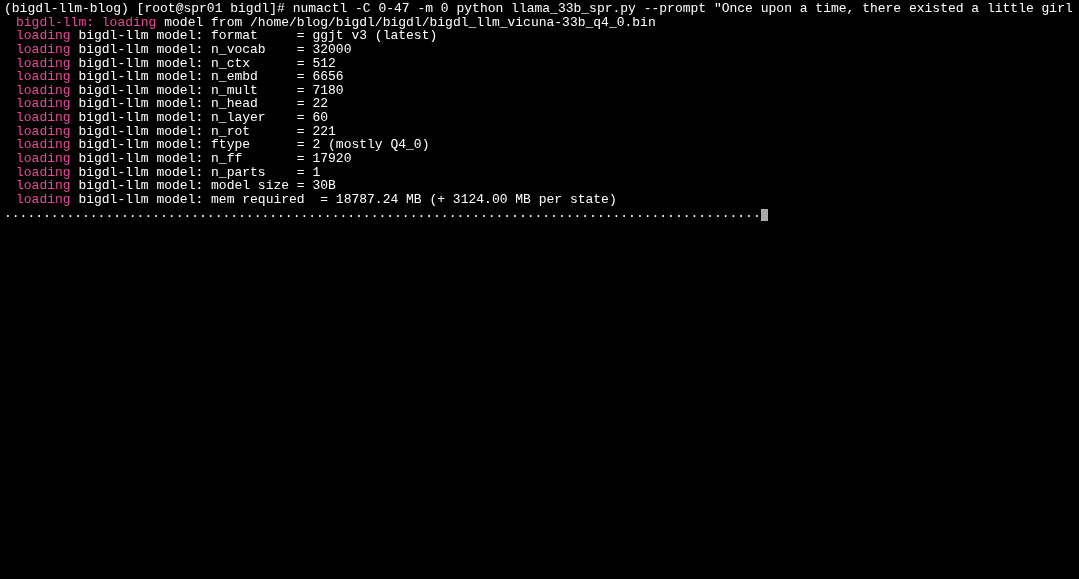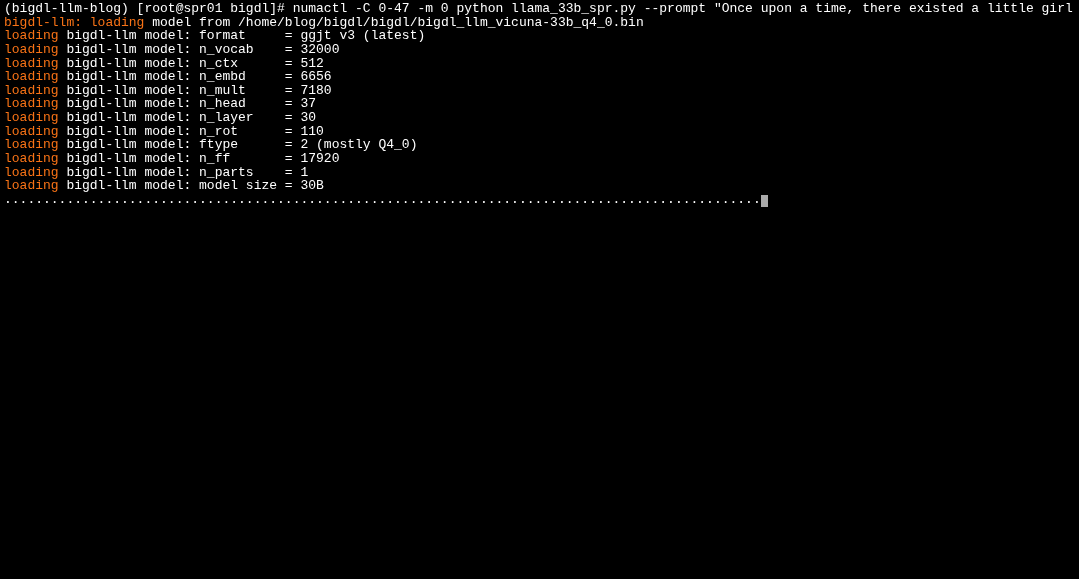--- a/index.html
+++ b/index.html
@@ -14,42 +14,43 @@
       font-size: 13px;
       line-height: 1.05;
       width: 1079px;
       height: 579px;
       overflow: hidden;
       padding: 2px 4px;
     }
     .line {
       white-space: pre;
     }
-    .cyan { color: #f97316; }
+    .cyan { color: #ec4899; margin-left: 12px; }
     .white { color: #ffffff; }
     .cursor {
       display: inline-block;
       width: 7px;
       height: 12px;
       background: #aaa;
       vertical-align: text-bottom;
     }
   </style>
 </head>
 <body>
 
 <div id="terminal">
     <div class="line"><span class="white">(bigdl-llm-blog) [root@spr01 bigdl]# numactl -C 0-47 -m 0 python llama_33b_spr.py --prompt "Once upon a time, there existed a little girl who liked to have ad</span></div>
     <div class="line"><span class="cyan">bigdl-llm: loading</span><span class="white"> model from /home/blog/bigdl/bigdl/bigdl_llm_vicuna-33b_q4_0.bin</span></div>
     <div class="line"><span class="cyan">loading</span><span class="white"> bigdl-llm model: format     = ggjt v3 (latest)</span></div>
     <div class="line"><span class="cyan">loading</span><span class="white"> bigdl-llm model: n_vocab    = 32000</span></div>
     <div class="line"><span class="cyan">loading</span><span class="white"> bigdl-llm model: n_ctx      = 512</span></div>
     <div class="line"><span class="cyan">loading</span><span class="white"> bigdl-llm model: n_embd     = 6656</span></div>
     <div class="line"><span class="cyan">loading</span><span class="white"> bigdl-llm model: n_mult     = 7180</span></div>
-    <div class="line"><span class="cyan">loading</span><span class="white"> bigdl-llm model: n_head     = 37</span></div>
-    <div class="line"><span class="cyan">loading</span><span class="white"> bigdl-llm model: n_layer    = 30</span></div>
-    <div class="line"><span class="cyan">loading</span><span class="white"> bigdl-llm model: n_rot      = 110</span></div>
+    <div class="line"><span class="cyan">loading</span><span class="white"> bigdl-llm model: n_head     = 22</span></div>
+    <div class="line"><span class="cyan">loading</span><span class="white"> bigdl-llm model: n_layer    = 60</span></div>
+    <div class="line"><span class="cyan">loading</span><span class="white"> bigdl-llm model: n_rot      = 221</span></div>
     <div class="line"><span class="cyan">loading</span><span class="white"> bigdl-llm model: ftype      = 2 (mostly Q4_0)</span></div>
     <div class="line"><span class="cyan">loading</span><span class="white"> bigdl-llm model: n_ff       = 17920</span></div>
     <div class="line"><span class="cyan">loading</span><span class="white"> bigdl-llm model: n_parts    = 1</span></div>
     <div class="line"><span class="cyan">loading</span><span class="white"> bigdl-llm model: model size = 30B</span></div>
+    <div class="line"><span class="cyan">loading</span><span class="white"> bigdl-llm model: mem required  = 18787.24 MB (+ 3124.00 MB per state)</span></div>
     <div class="line"><span class="white">.................................................................................................</span><span class="cursor"></span></div>
   </div>
 
 </body></html>

